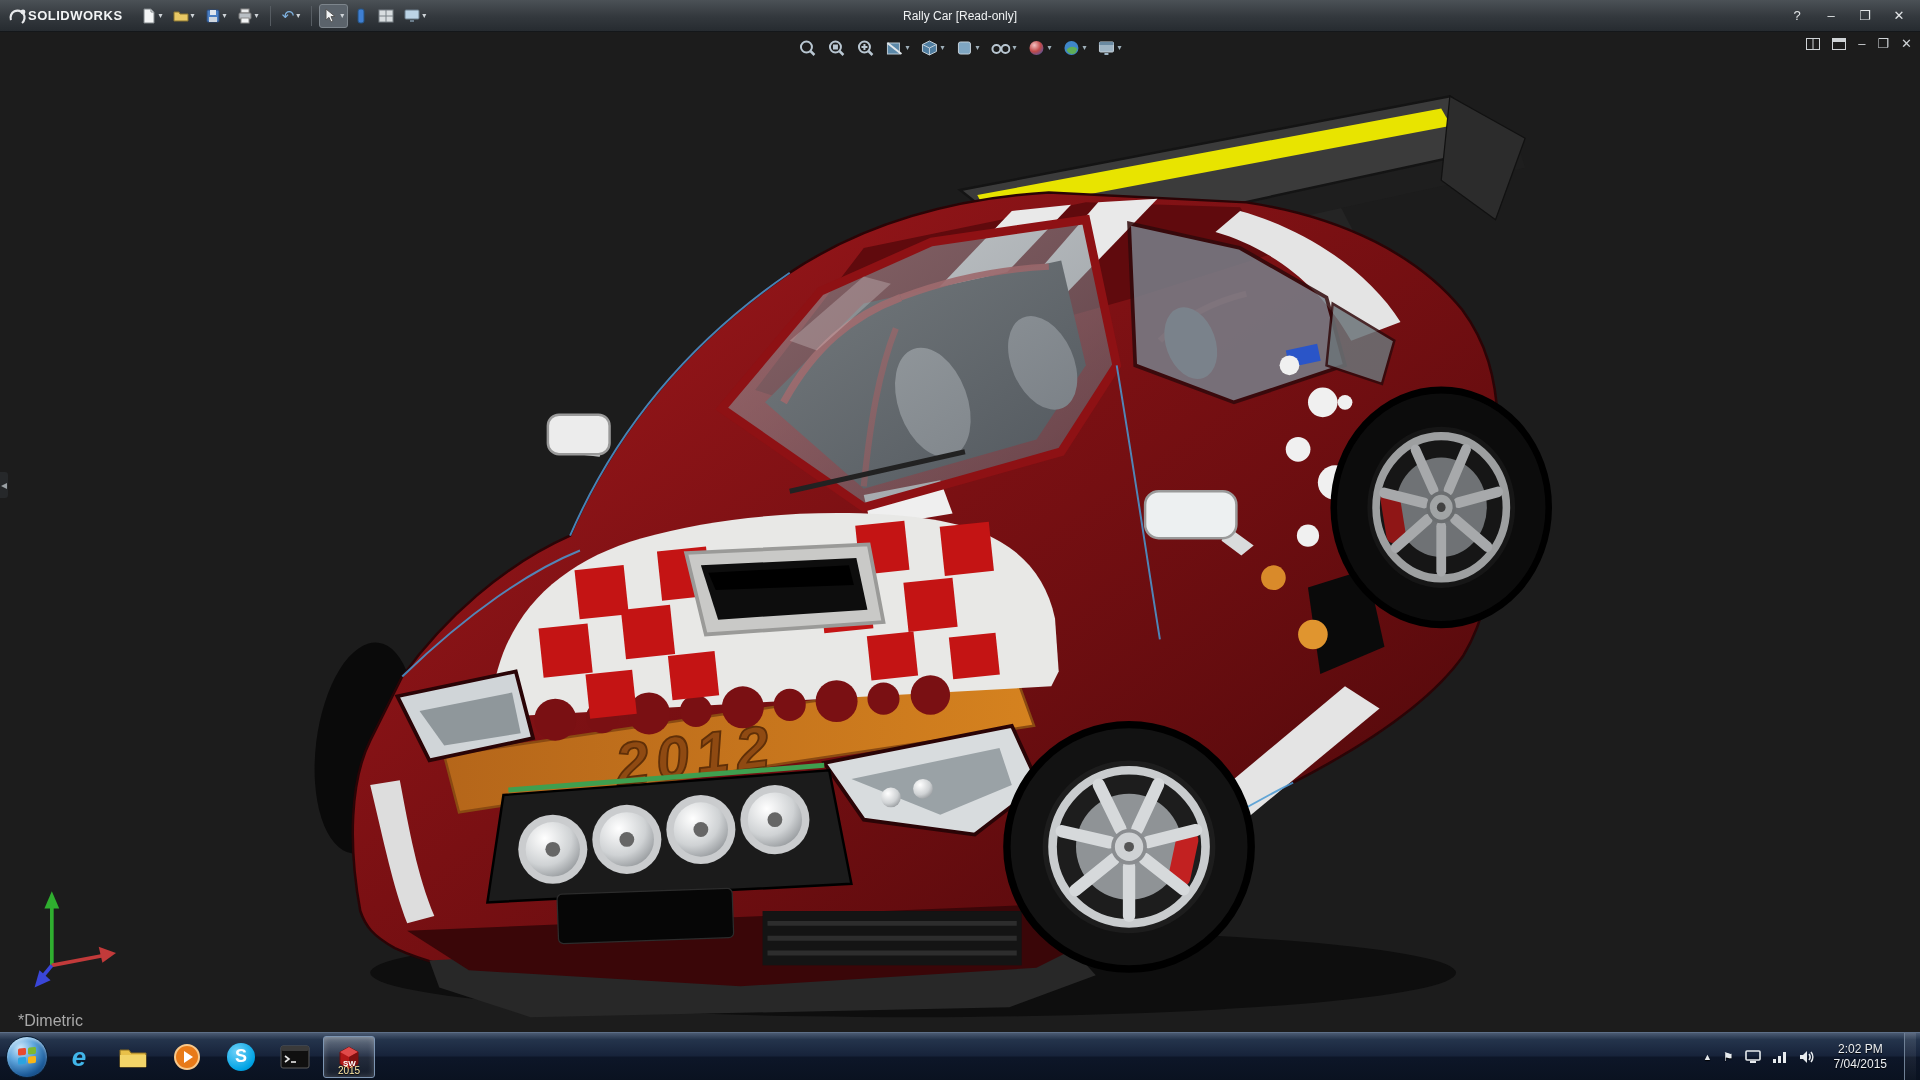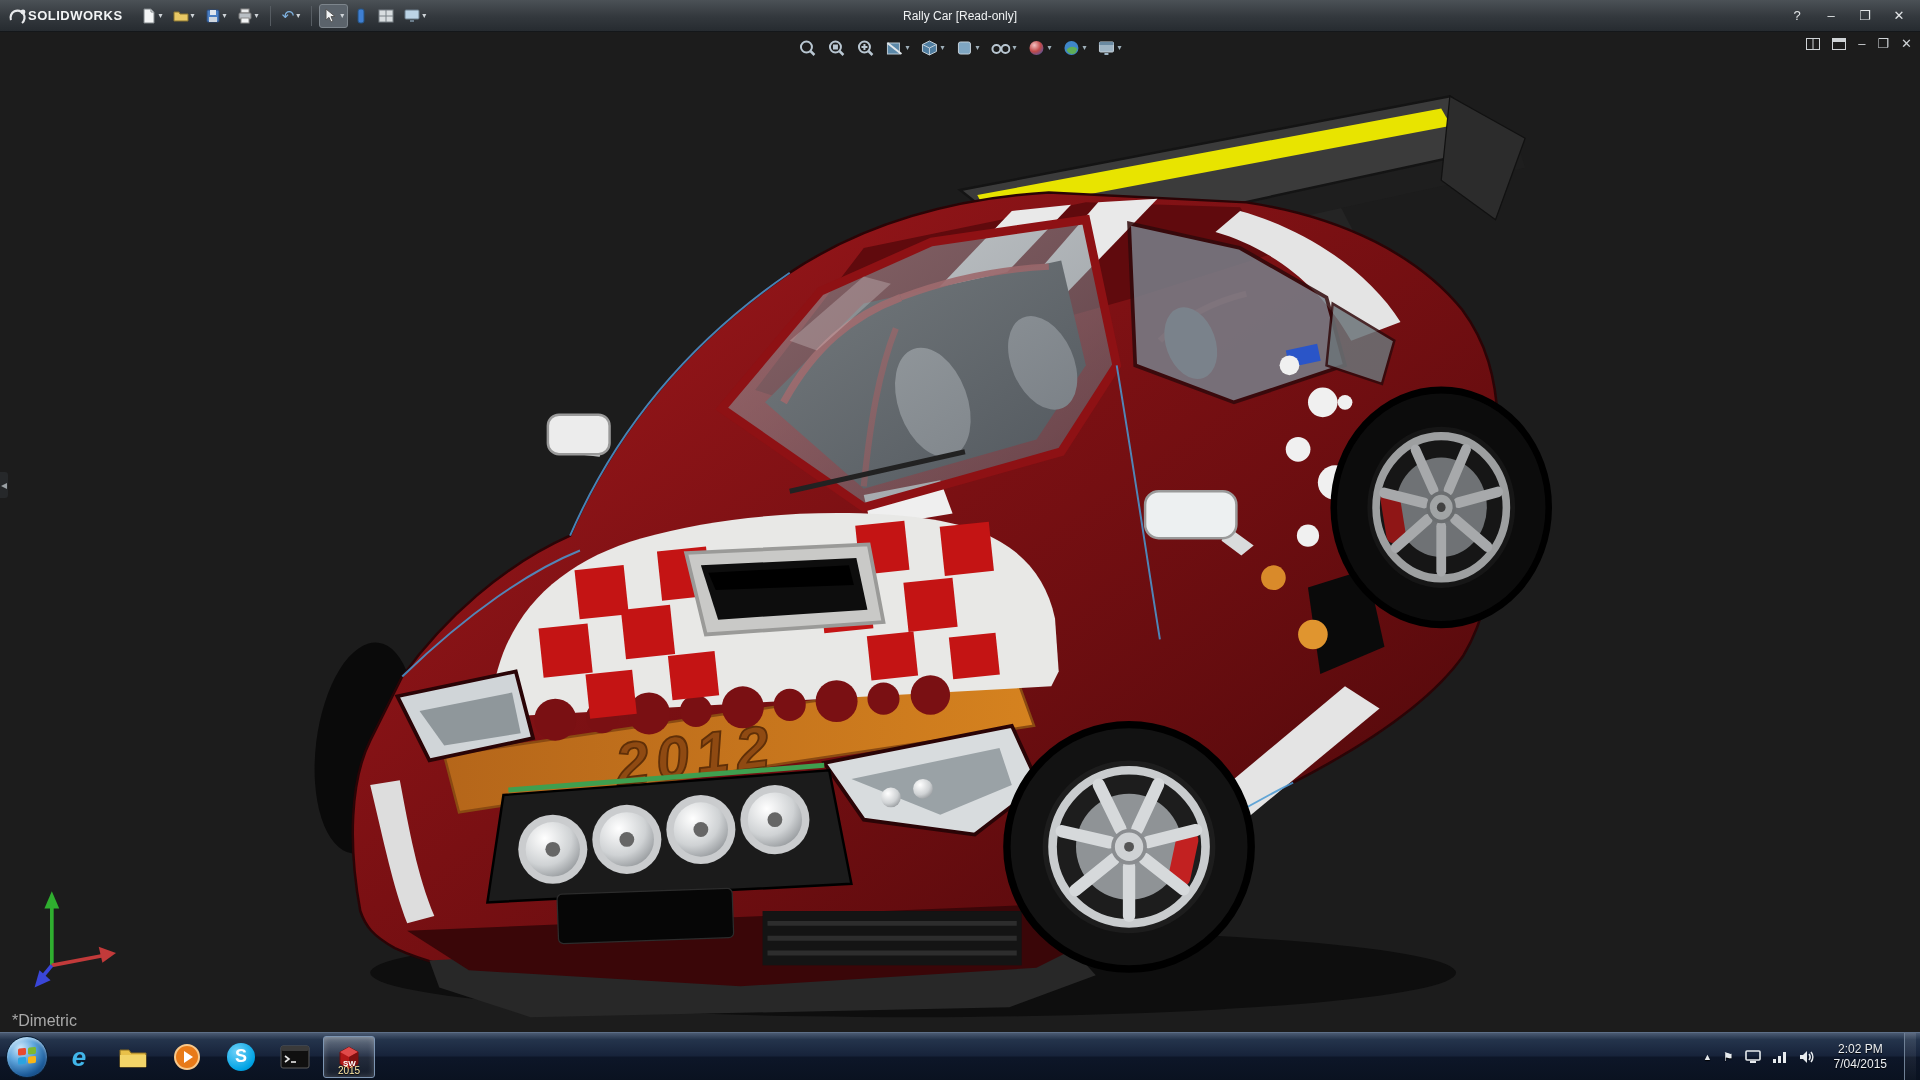--- a/index.html
+++ b/index.html
@@ -53,21 +53,21 @@
   .hbtn { display:flex; align-items:center; gap:2px; padding:2px; border-radius:3px; cursor:pointer; }
   .hud .caret { color:#9fb0ba; }
 
   .doc-controls {
     position:absolute; top:4px; right:8px;
     display:flex; align-items:center; gap:12px; color:#cfd3d6; font-size:13px;
   }
   .doc-controls .dbtn { cursor:pointer; display:flex; align-items:center; }
 
   .orientation-label {
-    position:absolute; left:12px; bottom:2px;
+    position:absolute; left:18px; bottom:2px;
     color:#a9a9a9; font-size:16px;
   }
   .vp-collapse {
     position:absolute; left:0; top:calc(50% - 60px);
     color:#9aa0a4; font-size:12px; padding:6px 1px;
     background:#26282a; border-radius:0 3px 3px 0; cursor:pointer;
   }
 
   
   .taskbar {

